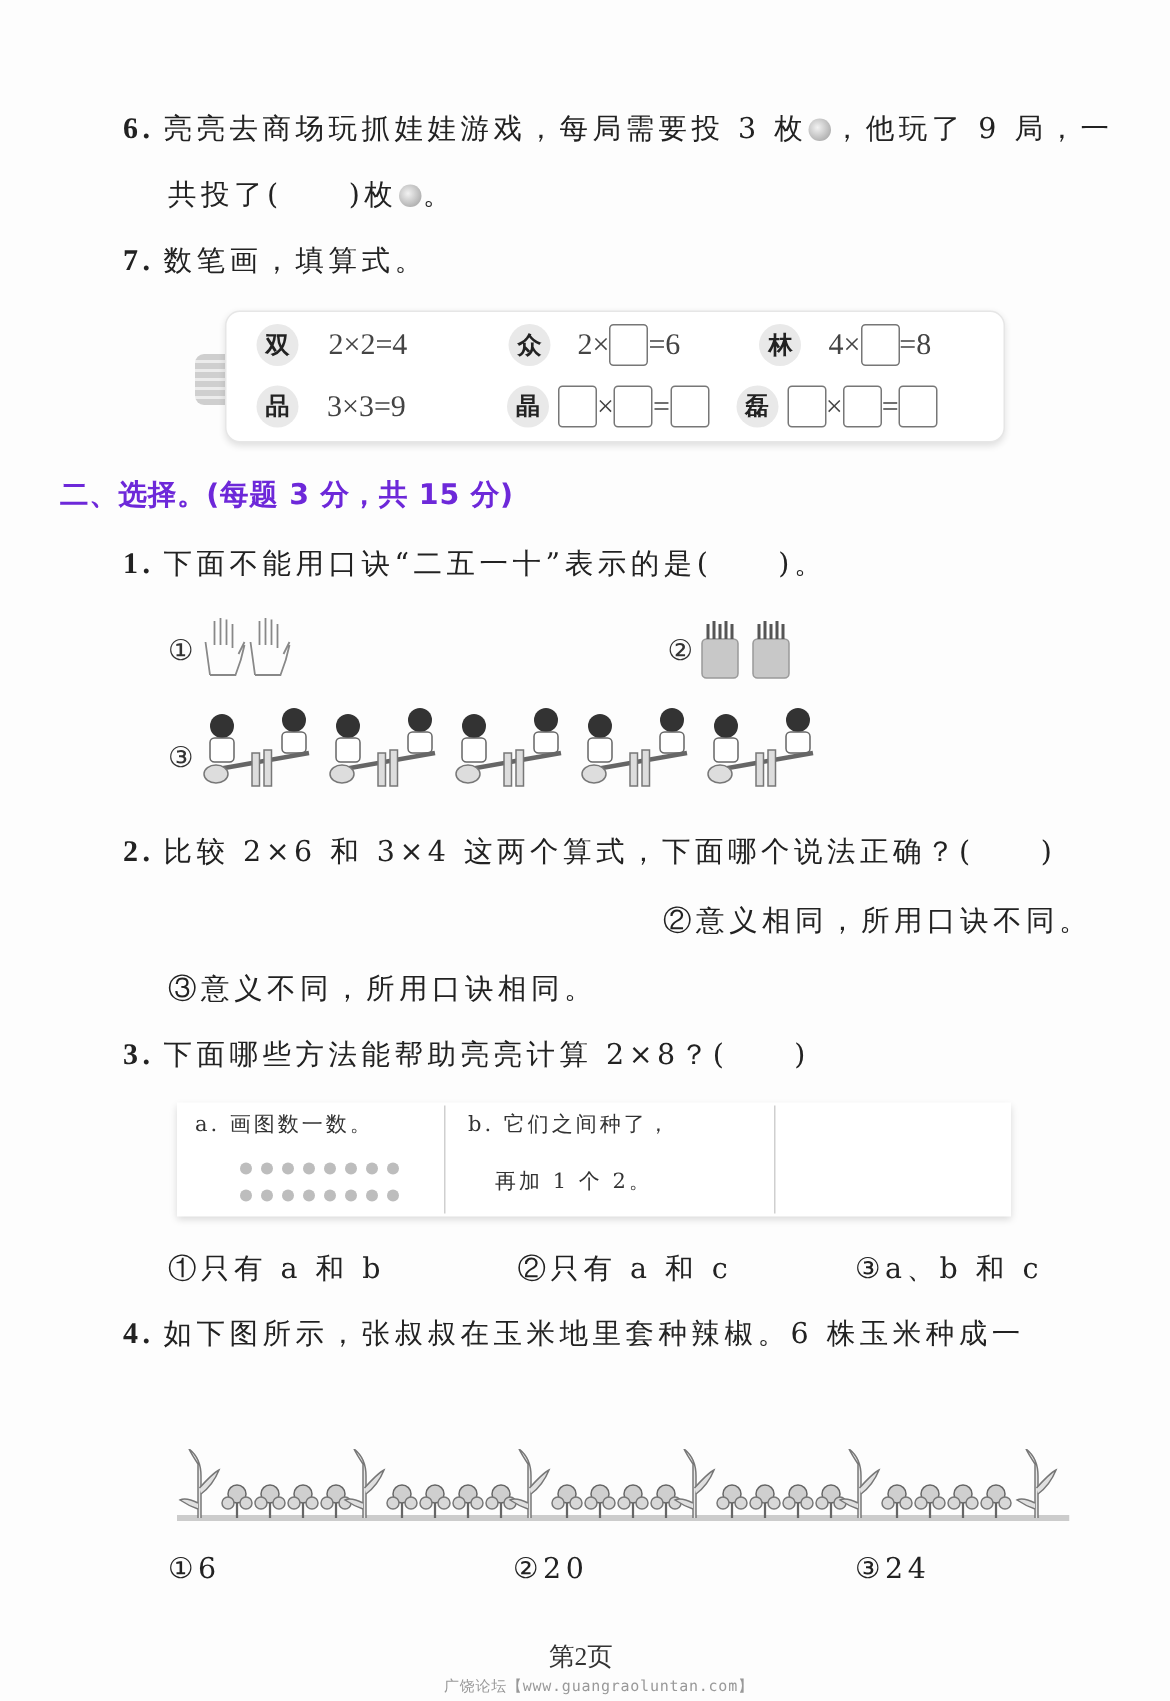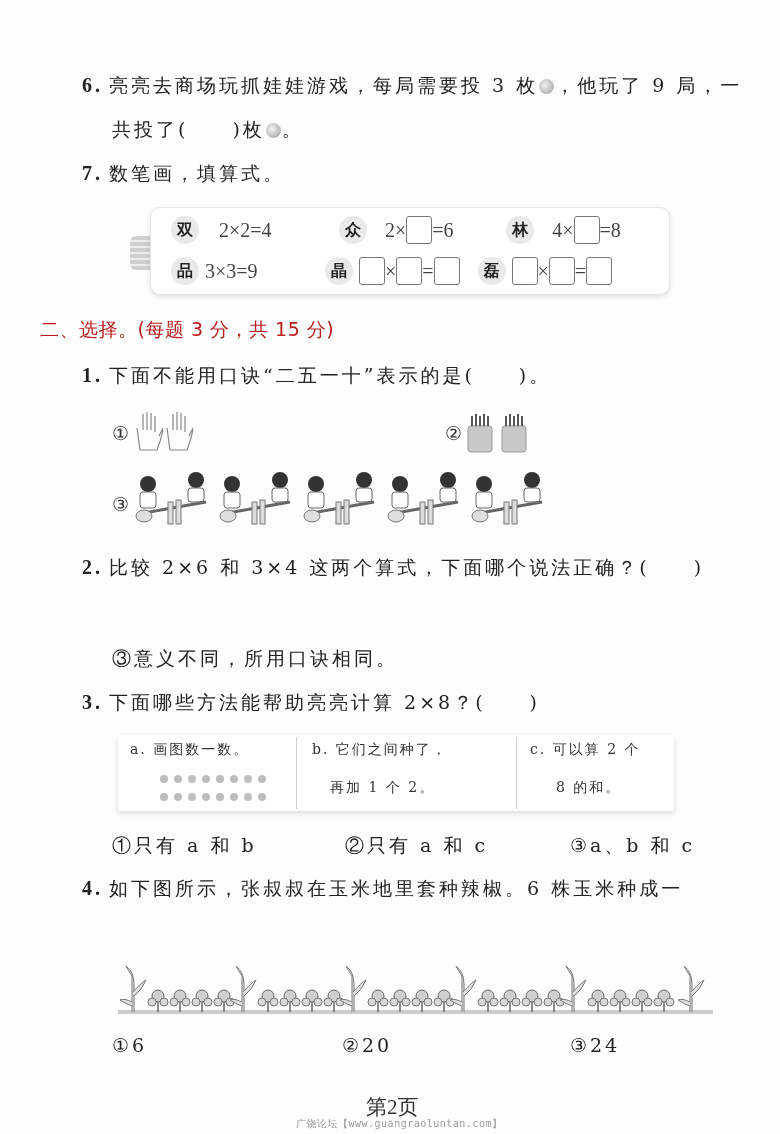--- a/index.html
+++ b/index.html
@@ -6,21 +6,21 @@
   html, body { width: 780px; height: 1134px; background: #fdfdfd; overflow: hidden; }
   body { font-family: "DejaVu Serif", "Liberation Serif", serif; color: #222; position: relative; }
   .page { position: absolute; left: 0; top: 0; width: 780px; height: 942px; background: #fdfdfd; }
   .abs { position: absolute; white-space: nowrap; }
   .qtext { font-size: 19px; letter-spacing: 3px; color: #222; }
   .qnum { font-family: "Liberation Serif", serif; font-weight: bold; font-size: 20px; margin-right: 6px; }
   .coin { display: inline-block; width: 15px; height: 15px; border-radius: 50%;
           background: radial-gradient(circle at 40% 40%, #f2f2f2 0%, #bdbdbd 60%, #999 100%);
           vertical-align: -2px; margin: 0 1px; }
   .paren-gap { display: inline-block; width: 44px; }
-  .section-title { font-family: "DejaVu Sans", "Liberation Sans", sans-serif; font-weight: normal; font-size: 19px; color: #b91c1c; letter-spacing: 0.5px; }
+  .section-title { font-family: "DejaVu Sans", "Liberation Sans", sans-serif; font-weight: bold; font-size: 19px; color: #6d28d9; letter-spacing: 0.5px; }
 
   
   .strokebox { position: absolute; left: 150px; top: 207px; width: 520px; height: 88px;
                background: #fff; border: 1px solid #e6e6e6; border-radius: 10px;
                box-shadow: 0 2px 5px rgba(0,0,0,0.12); }
   .tab-deco { position: absolute; left: 130px; top: 236px; width: 22px; height: 34px;
               background: repeating-linear-gradient(180deg, #cfcfcf 0 4px, #ececec 4px 6px);
               border-radius: 6px 0 0 6px; }
   .st-row { position: absolute; left: 20px; display: flex; align-items: center; font-size: 19px; color: #333; }
   .char-circle { display: inline-flex; width: 28px; height: 28px; border-radius: 50%;
@@ -32,21 +32,21 @@
   .hands, .cups, .seesaws, .plants { position: absolute; }
   .circle-num { font-family: "DejaVu Serif", serif; font-size: 19px; color: #333; }
 
   
   .methodbox { position: absolute; left: 118px; top: 735px; width: 556px; height: 76px; background: #fff;
                box-shadow: 0 2px 5px rgba(0,0,0,0.15); }
   .mcell { position: absolute; top: 0; height: 76px; font-size: 14px; letter-spacing: 2px; color: #333; }
   .mdiv { position: absolute; top: 2px; width: 1px; height: 72px; background: #cfcfcf; }
   .dot { display: inline-block; width: 8px; height: 8px; border-radius: 50%; background: #bdbdbd; margin-right: 6px; }
 
-  .footer-page { font-family: "Liberation Serif", serif; font-size: 21px; color: #333; }
+  .footer-page { font-family: "Liberation Serif", serif; font-size: 17px; color: #333; }
   .footer-wm { font-family: "DejaVu Sans Mono", monospace; font-size: 10px; color: #999; letter-spacing: 0.5px; }
 </style>
 </head>
 <body>
 
 <div class="page">
 
   <div class="abs qtext" style="left:82px; top:73px;">
     <span class="qnum">6.</span><span>亮亮去商场玩抓娃娃游戏，每局需要投 3 枚</span><span class="coin"></span><span>，他玩了 9 局，一</span>
   </div>
@@ -69,21 +69,21 @@
       <span class="blank"></span>
       <span class="eq" style="width:74px;">=6</span>
       <span class="char-circle">林</span>
       <span class="eq" style="margin-left:18px;">4×</span>
       <span class="blank"></span>
       <span class="eq">=8</span>
     </div>
 
     <div class="st-row" style="top:49px;">
       <span class="char-circle">品</span>
-      <span class="eq" style="margin-left:6px; width:120px;">3×3=9</span>
+      <span class="eq" style="margin-left:19px; width:120px;">3×3=9</span>
       <span class="char-circle">晶</span>
       <span class="blank" style="margin-left:6px;"></span>
       <span class="eq">×</span>
       <span class="blank"></span>
       <span class="eq">=</span>
       <span class="blank" style="margin-right:18px;"></span>
       <span class="char-circle">磊</span>
       <span class="blank" style="margin-left:6px;"></span>
       <span class="eq">×</span>
       <span class="blank"></span>
@@ -143,20 +143,21 @@
     <use href="#seesaw" x="0" y="0"></use>
     <use href="#seesaw" x="84" y="0"></use>
     <use href="#seesaw" x="168" y="0"></use>
     <use href="#seesaw" x="252" y="0"></use>
     <use href="#seesaw" x="336" y="0"></use>
   </svg>
 
   <div class="abs qtext" style="left:82px; top:555px;">
     <span class="qnum">2.</span><span>比较 2×6 和 3×4 这两个算式，下面哪个说法正确？(</span><span class="paren-gap"></span><span>)</span>
   </div>
+  <div class="abs qtext" style="left:442px; top:601px;">②意义相同，所用口诀不同。</div>
   <div class="abs qtext" style="left:112px; top:646px;">③意义不同，所用口诀相同。</div>
 
   <div class="abs qtext" style="left:82px; top:690px;">
     <span class="qnum">3.</span><span>下面哪些方法能帮助亮亮计算 2×8？(</span><span class="paren-gap"></span><span>)</span>
   </div>
 
   <div class="methodbox">
     <div class="mcell" style="left:12px; width:170px;">
       <div style="position:absolute; top:6px; left:0;">a. 画图数一数。</div>
       <div style="position:absolute; top:40px; left:30px; line-height:0;">
@@ -165,24 +166,20 @@
       <div style="position:absolute; top:58px; left:30px; line-height:0;">
         <span class="dot"></span><span class="dot"></span><span class="dot"></span><span class="dot"></span><span class="dot"></span><span class="dot"></span><span class="dot"></span><span class="dot"></span>
       </div>
     </div>
     <div class="mdiv" style="left:178px;"></div>
     <div class="mcell" style="left:194px; width:200px;">
       <div style="position:absolute; top:6px; left:0;">b. 它们之间种了，</div>
       <div style="position:absolute; top:44px; left:18px;">再加 1 个 2。</div>
     </div>
     <div class="mdiv" style="left:398px;"></div>
-    <div class="mcell" style="left:412px; width:140px;">
-      <div style="position:absolute; top:6px; left:0;">c. 可以算 2 个</div>
-      <div style="position:absolute; top:44px; left:26px;">8 的和。</div>
-    </div>
   </div>
 
   <div class="abs qtext" style="left:345px; top:833px;">②只有 a 和 c</div>
   <div class="abs qtext" style="left:112px; top:833px;">①只有 a 和 b</div>
   <div class="abs qtext" style="left:570px; top:833px;">③a、b 和 c</div>
 
   <div class="abs qtext" style="left:82px; top:876px;">
     <span class="qnum">4.</span><span>如下图所示，张叔叔在玉米地里套种辣椒。6 株玉米种成一</span>
   </div>
 

